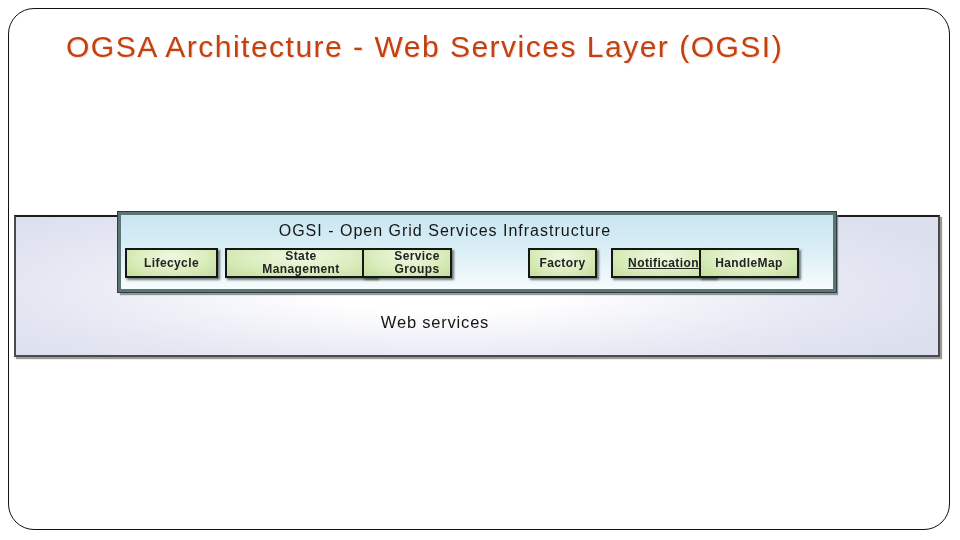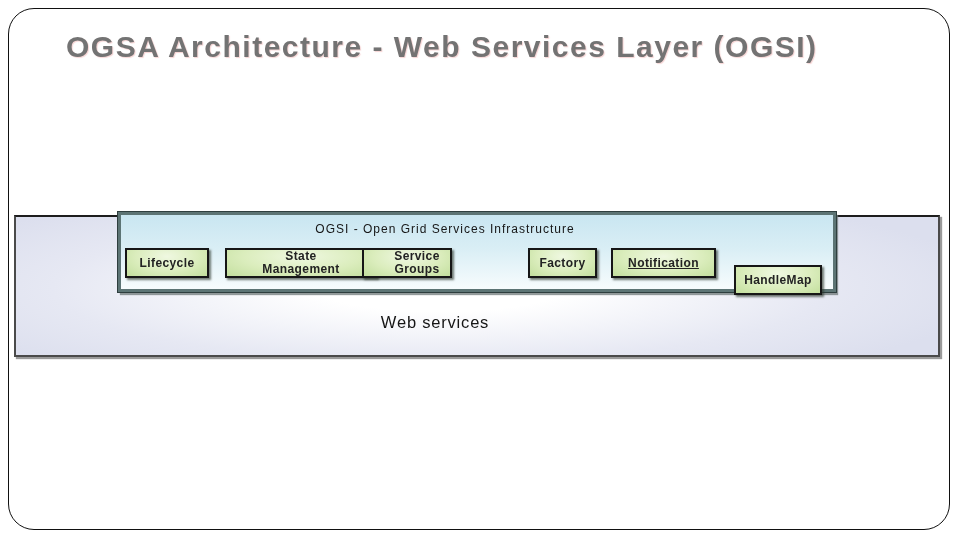--- a/index.html
+++ b/index.html
@@ -23,23 +23,23 @@
     background: #ffffff;
     box-sizing: border-box;
   }
 
   
   .slide-title {
     position: absolute;
     left: 66px; top: 30px;
     width: 860px;
     font-size: 30px;
-    font-weight: bold;
+    font-weight: normal;
     letter-spacing: 1.5px;
-    color: #737373;
+    color: #c2410c;
     text-shadow: 1px 1px 1px rgba(235,160,160,0.45);
     white-space: nowrap;
   }
 
   
   .ws-box {
     position: absolute;
     left: 14px; top: 215px;
     width: 926px; height: 142px;
     box-sizing: border-box;
@@ -72,21 +72,21 @@
     box-shadow: 2px 3px 1px rgba(110,120,120,0.75);
     z-index: 2;
   }
   .ogsi-title {
     position: absolute;
     left: 0; top: 7px;
     width: 100%;
     box-sizing: border-box;
     padding-right: 64px;
     text-align: center;
-    font-size: 12px;
+    font-size: 16px;
     letter-spacing: 1px;
     color: #161616;
     white-space: nowrap;
   }
 
   
   .gbox {
     position: absolute;
     top: 33px;
     height: 30px;
@@ -98,26 +98,26 @@
     align-items: center;
     justify-content: center;
     text-align: center;
     font-size: 12px;
     font-weight: bold;
     line-height: 1.08;
     letter-spacing: 0.4px;
     color: #232323;
     white-space: pre-line;
   }
-  .gbox-lifecycle   { left: 4px;   width: 84px;  }
+  .gbox-lifecycle   { left: 4px;   width: 93px;  }
   .gbox-state       { left: 104px; width: 152px; }
   .gbox-service     { left: 241px; width: 90px; padding-left: 20px;  }
   .gbox-factory     { left: 407px; width: 69px;  }
   .gbox-notification{ left: 490px; width: 105px; text-decoration: underline; }
-  .gbox-handlemap   { left: 613px; width: 88px; margin-top: 17px; }
+  .gbox-handlemap   { left: 578px; width: 100px; }
 </style>
 </head>
 <body>
 
 <div class="slide-frame"></div>
 
 <div class="slide-title">OGSA Architecture - Web Services Layer (OGSI)</div>
 
 <div class="ws-box">
   <div class="ws-label">Web services</div>

